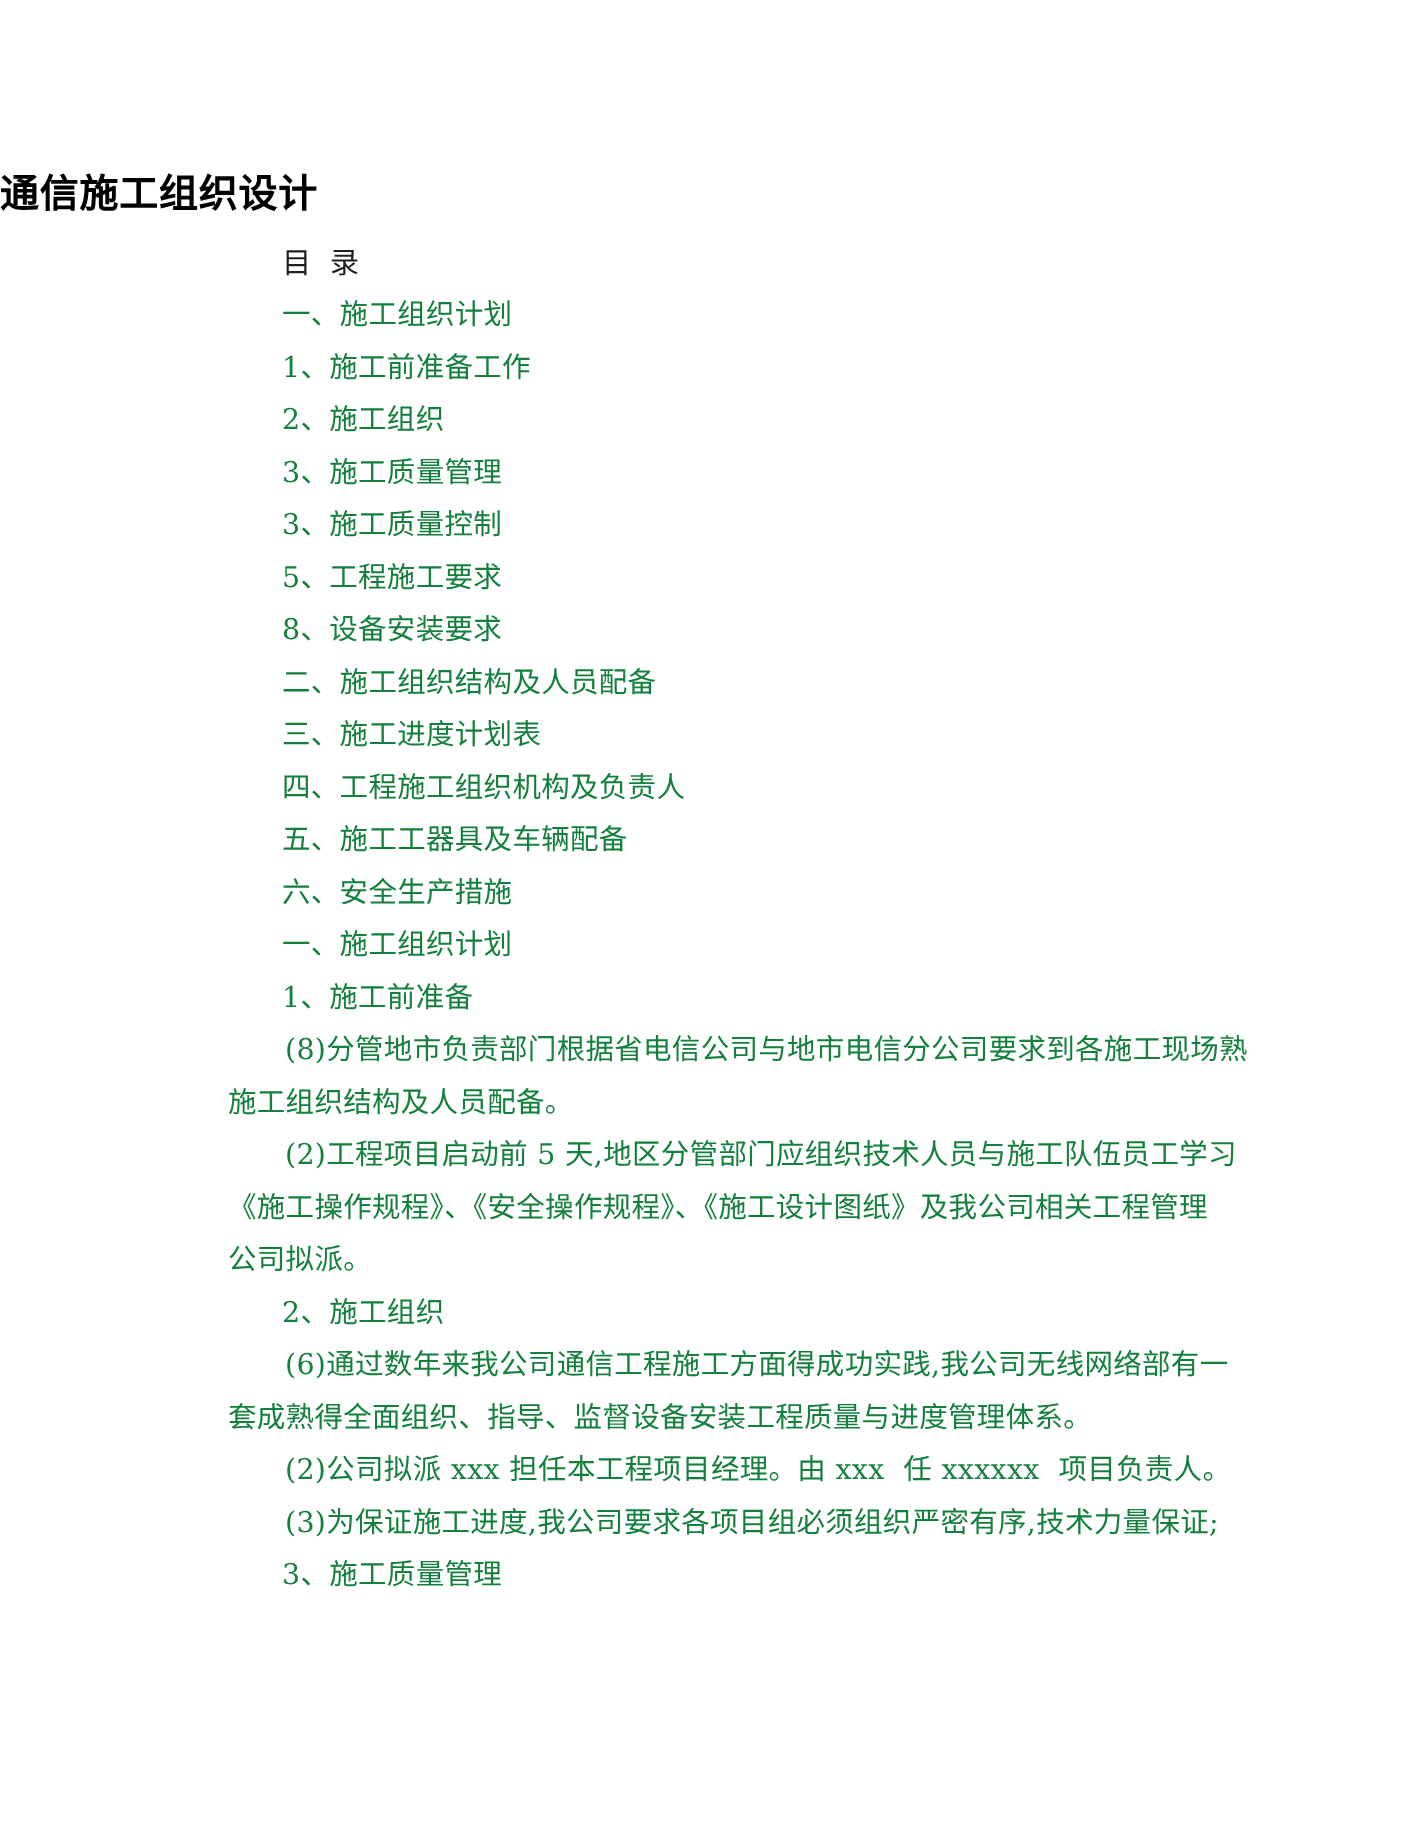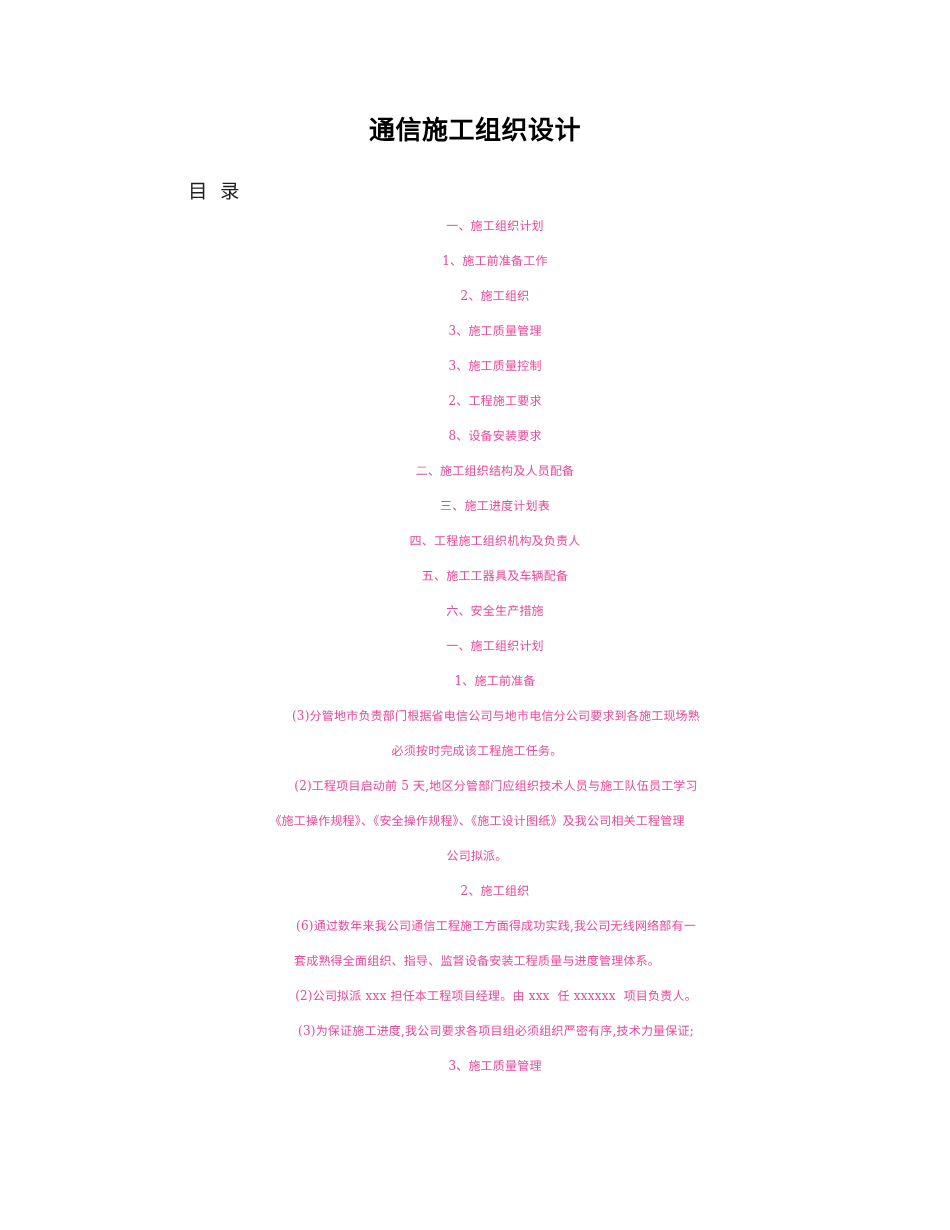--- a/index.html
+++ b/index.html
@@ -27,43 +27,42 @@
     background: #ffffff;
     box-sizing: border-box;
   }
 
   
   .doc-title {
     position: absolute;
     left: 0;
     top: 113px;
     width: 950px;
-    text-align: center;
+    text-align: left;
     font-size: 26px;
     font-weight: bold;
     letter-spacing: 0.5px;
     line-height: 34px;
     color: #000000;
   }
 
   
   .body-block {
     position: absolute;
     left: 152px;
-    top: 174px;
+    top: 158px;
     width: 650px;
   }
 
   .line {
-    font-size: 12px;
+    font-size: 19px;
     line-height: 35px;
-    color: #ec4899;
+    color: #15803d;
     white-space: pre;
     letter-spacing: 0.2px;
-    text-align: center;
   }
 
   
   .line.indent {
     text-indent: 36px;
   }
   
   .line.indent-sub {
     text-indent: 38px;
   }
@@ -90,34 +89,34 @@
   <div class="body-block">
 
     <div class="toc-heading">目  录</div>
 
     <div>
       <div class="line indent">一、施工组织计划</div>
       <div class="line indent">1、施工前准备工作</div>
       <div class="line indent">2、施工组织</div>
       <div class="line indent">3、施工质量管理</div>
       <div class="line indent">3、施工质量控制</div>
-      <div class="line indent">2、工程施工要求</div>
+      <div class="line indent">5、工程施工要求</div>
       <div class="line indent">8、设备安装要求</div>
       <div class="line indent">二、施工组织结构及人员配备</div>
       <div class="line indent">三、施工进度计划表</div>
       <div class="line indent">四、工程施工组织机构及负责人</div>
       <div class="line indent">五、施工工器具及车辆配备</div>
       <div class="line indent">六、安全生产措施</div>
     </div>
 
     <div>
       <div class="line indent">一、施工组织计划</div>
       <div class="line indent">1、施工前准备</div>
-      <div class="line indent-sub">(3)分管地市负责部门根据省电信公司与地市电信分公司要求到各施工现场熟</div>
-      <div class="line flush">必须按时完成该工程施工任务。</div>
+      <div class="line indent-sub">(8)分管地市负责部门根据省电信公司与地市电信分公司要求到各施工现场熟</div>
+      <div class="line flush">施工组织结构及人员配备。</div>
       <div class="line indent-sub">(2)工程项目启动前 5 天,地区分管部门应组织技术人员与施工队伍员工学习</div>
       <div class="line flush">《施工操作规程》、《安全操作规程》、《施工设计图纸》及我公司相关工程管理</div>
       <div class="line flush">公司拟派。</div>
       <div class="line indent">2、施工组织</div>
       <div class="line indent-sub">(6)通过数年来我公司通信工程施工方面得成功实践,我公司无线网络部有一</div>
       <div class="line flush">套成熟得全面组织、指导、监督设备安装工程质量与进度管理体系。</div>
       <div class="line indent-sub">(2)公司拟派 xxx 担任本工程项目经理。由 xxx  任 xxxxxx  项目负责人。</div>
       <div class="line indent-sub">(3)为保证施工进度,我公司要求各项目组必须组织严密有序,技术力量保证;</div>
       <div class="line indent">3、施工质量管理</div>
     </div>

